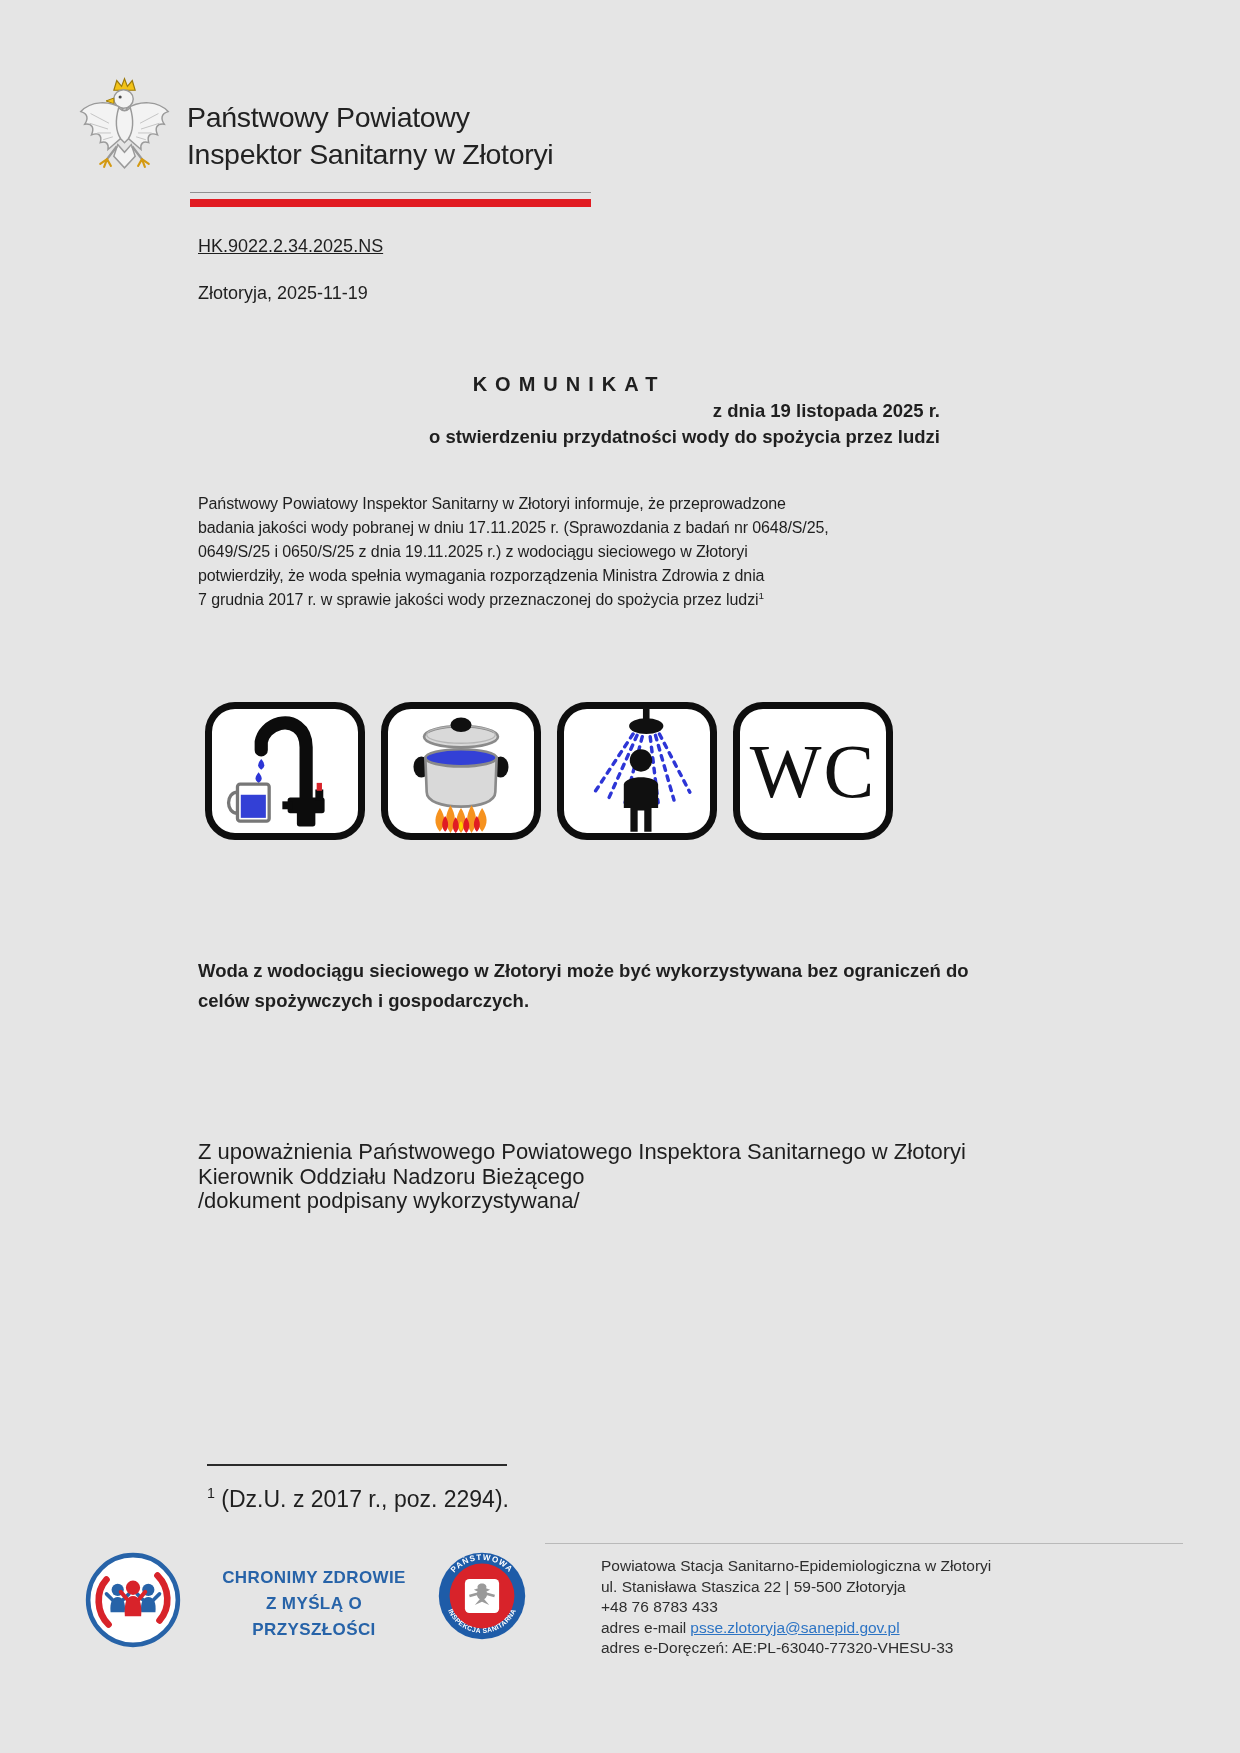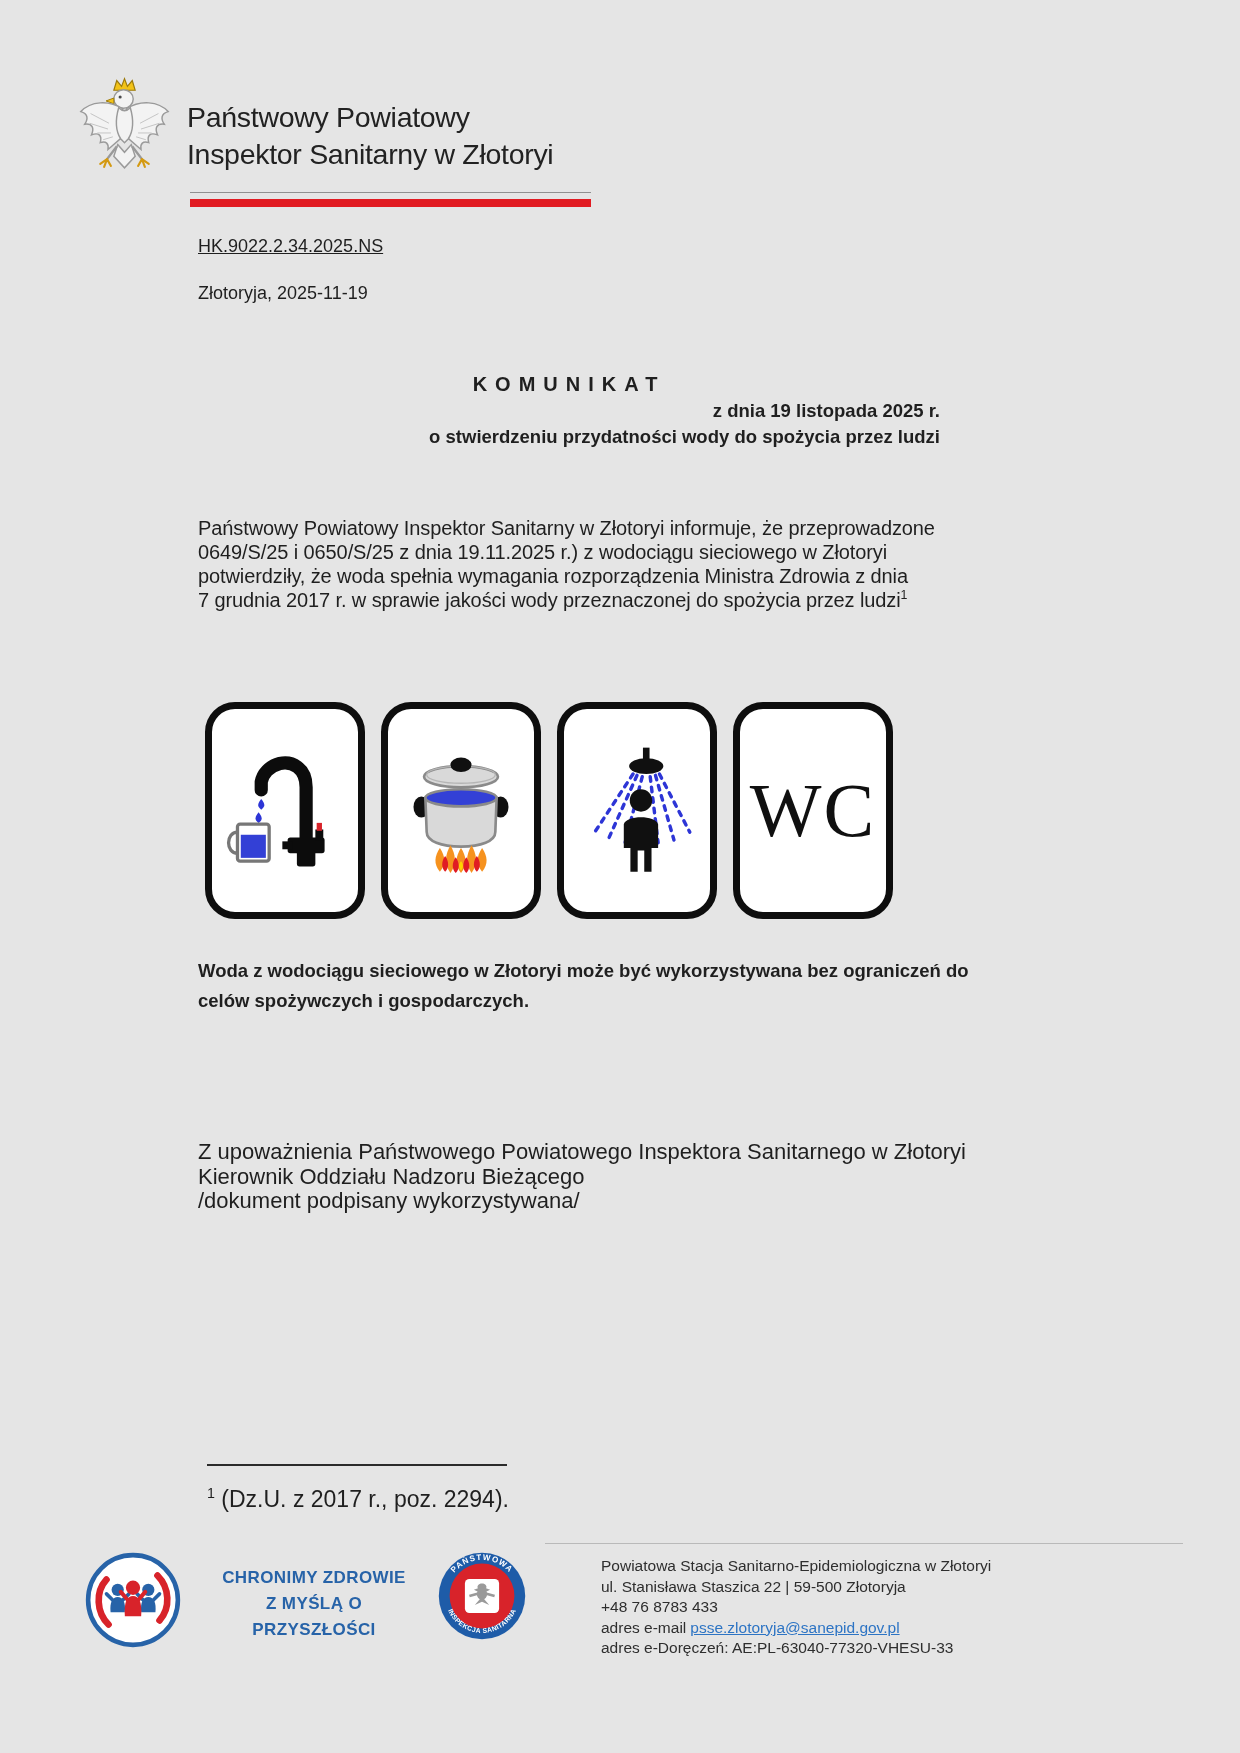--- a/index.html
+++ b/index.html
@@ -16,26 +16,26 @@
   
   .ref{left:198px;top:236px;font-size:18px;text-decoration:underline;}
   .place-date{left:198px;top:283px;font-size:18px;}
 
   
   .title-block{left:198px;top:371px;width:742px;text-align:center;font-weight:bold;}
   .title-main{font-size:20px;letter-spacing:8px;line-height:27px;}
   .title-sub{font-size:18.5px;line-height:26px;text-align:right;}
 
   
-  .paragraph{left:198px;top:516px;font-size:20px;line-height:24px;letter-spacing:-0.1px;}
+  .paragraph{left:198px;top:492px;font-size:16px;line-height:24px;letter-spacing:-0.1px;}
   .paragraph .pline{white-space:nowrap;}
   sup{font-size:0.62em;vertical-align:super;line-height:0;}
 
   .pictos{left:205px;top:702px;display:flex;gap:16px;}
-  .picto{width:160px;height:217px;border:7px solid #0e0e0e;border-radius:30px;background:#fff;
+  .picto{width:160px;height:138px;border:7px solid #0e0e0e;border-radius:30px;background:#fff;
          display:flex;align-items:center;justify-content:center;box-sizing:border-box;}
   .picto svg{width:132px;height:152px;}
   .wc-text{font-family:"Liberation Serif","DejaVu Serif",serif;font-size:76px;letter-spacing:2px;color:#101010;}
 
   .bold-par{left:198px;top:956px;font-size:18.5px;font-weight:bold;line-height:30px;}
   .bold-par .pline{white-space:nowrap;}
 
   .signature{left:198px;top:1140px;font-size:22px;line-height:24.5px;}
 
   .fn-rule{left:207px;top:1464px;width:300px;height:2px;background:#2b2b2b;}
@@ -86,20 +86,21 @@
   <div class="abs place-date">Złotoryja, 2025-11-19</div>
 
   <div class="abs title-block">
     <div class="title-main">KOMUNIKAT</div>
     <div class="title-sub">z dnia 19 listopada 2025 r.</div>
     <div class="title-sub">o stwierdzeniu przydatności wody do spożycia przez ludzi</div>
   </div>
 
   <div class="abs paragraph">
     <div class="pline">Państwowy Powiatowy Inspektor Sanitarny w Złotoryi informuje, że przeprowadzone</div>
+    <div class="pline">badania jakości wody pobranej w dniu 17.11.2025 r. (Sprawozdania z badań nr 0648/S/25,</div>
     <div class="pline">0649/S/25 i 0650/S/25 z dnia 19.11.2025 r.) z wodociągu sieciowego w Złotoryi</div>
     <div class="pline">potwierdziły, że woda spełnia wymagania rozporządzenia Ministra Zdrowia z dnia</div>
     <div class="pline"><span>7 grudnia 2017 r. w sprawie jakości wody przeznaczonej do spożycia przez ludzi</span><sup>1</sup></div>
   </div>
 
   <div class="abs pictos">
 
     <div class="picto">
       <svg viewBox="0 0 100 100" aria-hidden="true">
         <path d="M66 74 L66 32 C66 17 55 12 46 14 C38 16 33 22 32 28 L32 34" fill="none" stroke="#0c0c0c" stroke-width="10" stroke-linecap="round"></path>

